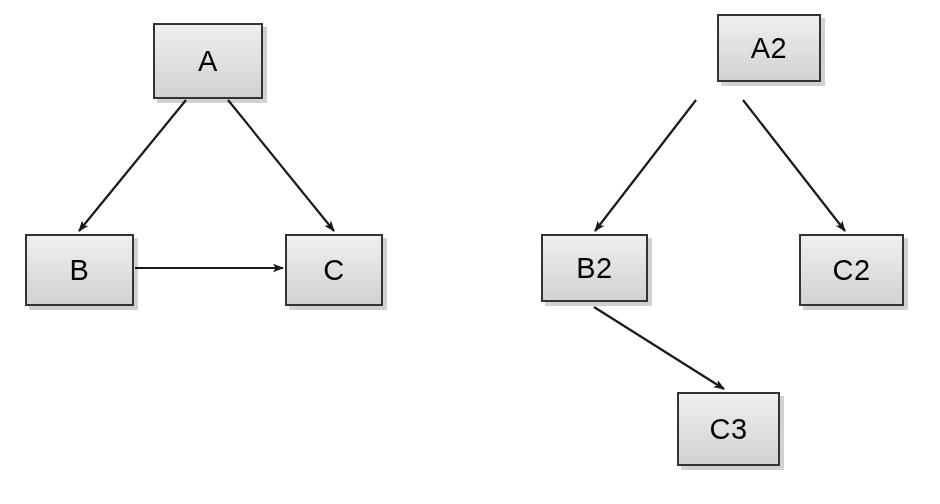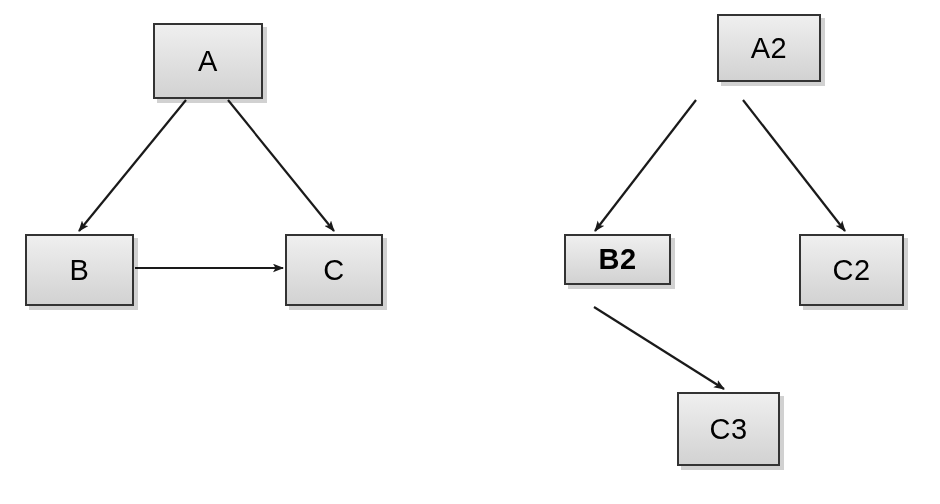--- a/index.html
+++ b/index.html
@@ -73,21 +73,21 @@
       </div>
       <div class="node" style="left: 25px; top: 234px; width: 109px; height: 72px; border-color: rgb(51, 51, 51); background: linear-gradient(rgb(239, 239, 239) 0%, rgb(210, 210, 210) 100%);">
         <span class="node-label" style="color: rgb(0, 0, 0);">B</span>
       </div>
       <div class="node" style="left: 285px; top: 234px; width: 98px; height: 72px; border-color: rgb(51, 51, 51); background: linear-gradient(rgb(239, 239, 239) 0%, rgb(210, 210, 210) 100%);">
         <span class="node-label" style="color: rgb(0, 0, 0);">C</span>
       </div>
       <div class="node" style="left: 669px; top: 14px; width: 104px; height: 68px; border-color: rgb(51, 51, 51); background: linear-gradient(rgb(239, 239, 239) 0%, rgb(210, 210, 210) 100%); margin-left: 48px;">
         <span class="node-label" style="color: rgb(0, 0, 0);">A2</span>
       </div>
-      <div class="node" style="left: 564px; top: 234px; width: 107px; height: 51px; border-color: rgb(51, 51, 51); background: linear-gradient(rgb(239, 239, 239) 0%, rgb(210, 210, 210) 100%); font-weight: bold;">
+      <div class="node" style="left: 541px; top: 234px; width: 107px; height: 68px; border-color: rgb(51, 51, 51); background: linear-gradient(rgb(239, 239, 239) 0%, rgb(210, 210, 210) 100%);">
         <span class="node-label" style="color: rgb(0, 0, 0);">B2</span>
       </div>
       <div class="node" style="left: 799px; top: 234px; width: 105px; height: 72px; border-color: rgb(51, 51, 51); background: linear-gradient(rgb(239, 239, 239) 0%, rgb(210, 210, 210) 100%); text-align: center;">
         <span class="node-label" style="color: rgb(0, 0, 0);">C2</span>
       </div>
       <div class="node" style="left: 677px; top: 392px; width: 103px; height: 74px; border-color: rgb(51, 51, 51); background: linear-gradient(rgb(239, 239, 239) 0%, rgb(210, 210, 210) 100%);">
         <span class="node-label" style="color: rgb(0, 0, 0);">C3</span>
       </div>
     </div>
 

